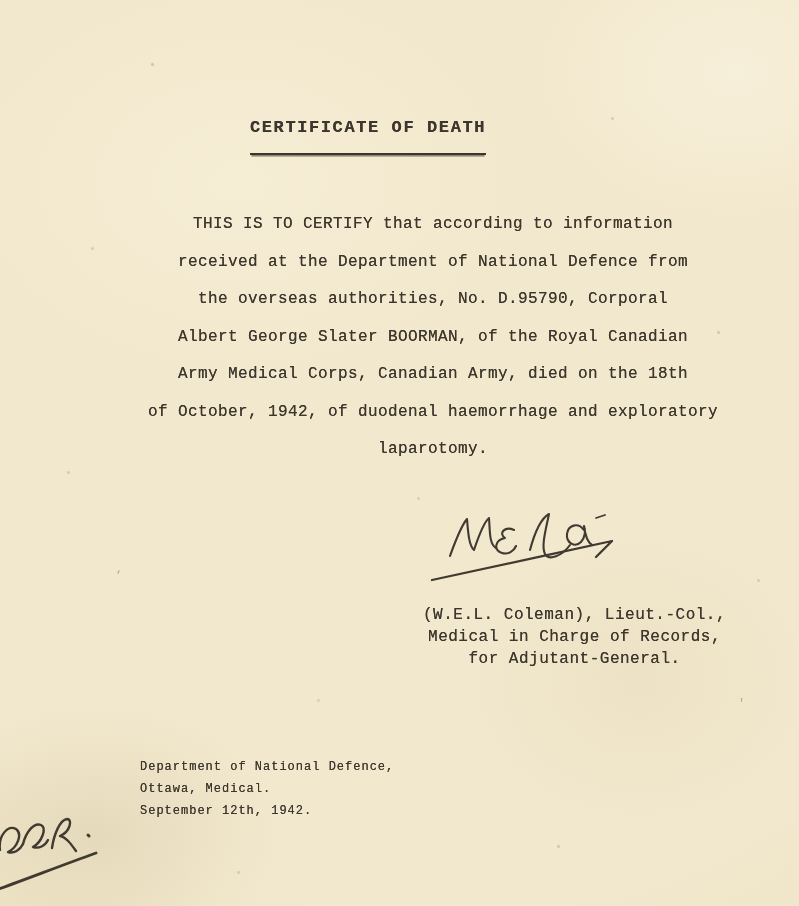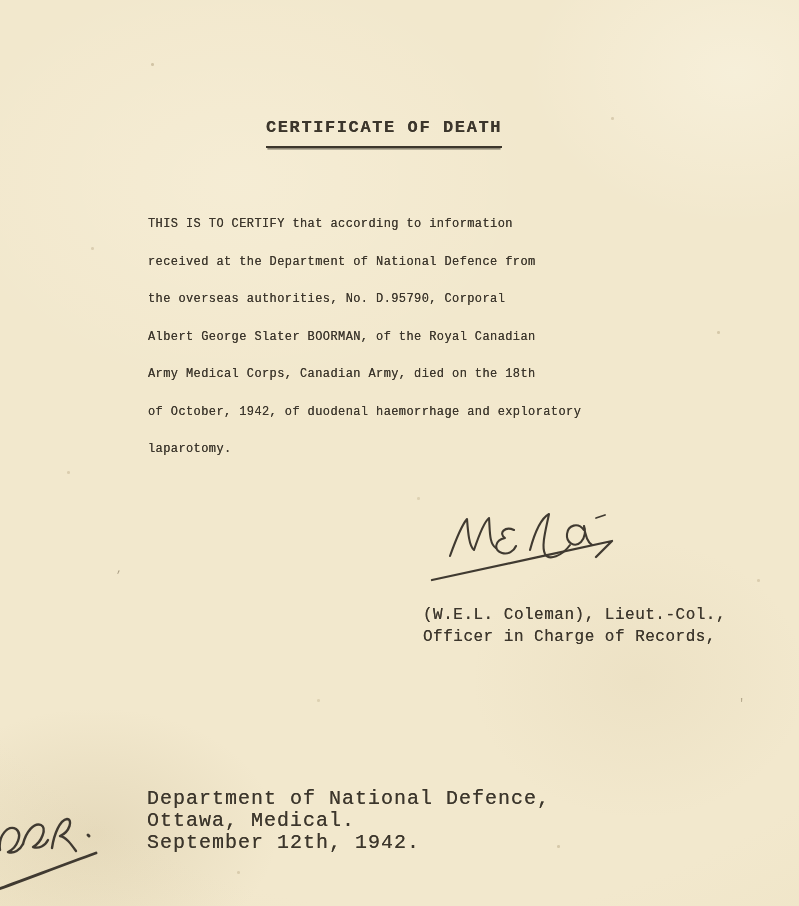--- a/index.html
+++ b/index.html
@@ -37,36 +37,36 @@
       238px 872px 0 1px rgba(150,128,88,.25),
       758px 580px 0 1px rgba(150,128,88,.25),
       418px 498px 0 1px rgba(150,128,88,.22),
       318px 700px 0 1px rgba(150,128,88,.22);
   }
   .typed{
     text-shadow:0 0 .6px rgba(60,54,44,.85);
     white-space:pre;
   }
   .doc-title{
-    position:absolute;left:266px;top:118px;
+    position:absolute;left:250px;top:118px;
     font-size:17px;font-weight:bold;letter-spacing:1.6px;
-    padding-bottom:9px;border-bottom:2px solid currentColor;
+    padding-bottom:16px;border-bottom:2px solid currentColor;
     box-shadow:0 3px 0 -1.4px rgba(60,54,44,.55);
   }
   .body-block{
-    position:absolute;left:148px;top:206px;width:620px;
-    font-size:12px;letter-spacing:.4px;line-height:37.5px;
+    position:absolute;left:123px;top:206px;width:620px;
+    font-size:16px;letter-spacing:.4px;line-height:37.5px;text-align:center;
   }
   .officer-block{
     position:absolute;left:423px;top:604px;
-    font-size:16px;letter-spacing:.5px;line-height:22px;
+    font-size:16px;letter-spacing:.5px;line-height:22px;text-align:center;
   }
   .footer-block{
-    position:absolute;left:147px;top:756px;
-    font-size:20px;letter-spacing:1px;line-height:22px;margin-top:32px;
+    position:absolute;left:140px;top:756px;
+    font-size:12px;letter-spacing:1px;line-height:22px;
   }
   .signature{
     position:absolute;left:428px;top:504px;width:196px;height:88px;
   }
   .signature svg, .initials svg{display:block;width:100%;height:100%;}
   .initials{
     position:absolute;left:-4px;top:806px;width:118px;height:94px;
   }
   .stray-mark-a{
     position:absolute;left:116px;top:566px;width:8px;height:7px;
@@ -97,21 +97,21 @@
       <path d="M102,46 C106,31 112,15 121,10 C118,25 113,42 117,50 C121,57 134,52 142,41"></path>
 
       <path d="M156,26 C150,18 140,21 139,30 C138,39 147,44 153,38 C157,34 158,26 156,22 C157,30 159,38 164,41"></path>
 
       <path d="M168,14 L177,11" stroke-width="1.8"></path>
 
       <path d="M4,76 C48,66 126,50 184,37 L168,53" stroke-width="2.3"></path>
     </svg>
   </div>
 
-  <div class="officer-block typed"><div>(W.E.L. Coleman), Lieut.-Col.,</div><div>Officer in Charge of Records,</div></div>
+  <div class="officer-block typed"><div>(W.E.L. Coleman), Lieut.-Col.,</div><div>Medical in Charge of Records,</div><div>for Adjutant-General.</div></div>
 
   <div class="footer-block typed"><div>Department of National Defence,</div><div>Ottawa, Medical.</div><div>September 12th, 1942.</div></div>
 
   <div class="initials">
     <svg viewBox="0 0 118 94" fill="none" stroke="#403a31" stroke-width="2.4" stroke-linecap="round" stroke-linejoin="round">
 
       <path d="M4,44 C2,30 12,18 20,23 C27,28 21,42 12,46 C18,48 24,44 27,38"></path>
       <path d="M27,38 C30,26 38,16 45,19 C51,22 46,36 37,41 C43,43 49,40 52,34"></path>
 
       <path d="M56,42 C58,28 64,14 71,13 C77,13 74,26 64,30 C70,31 75,38 80,45"></path>

